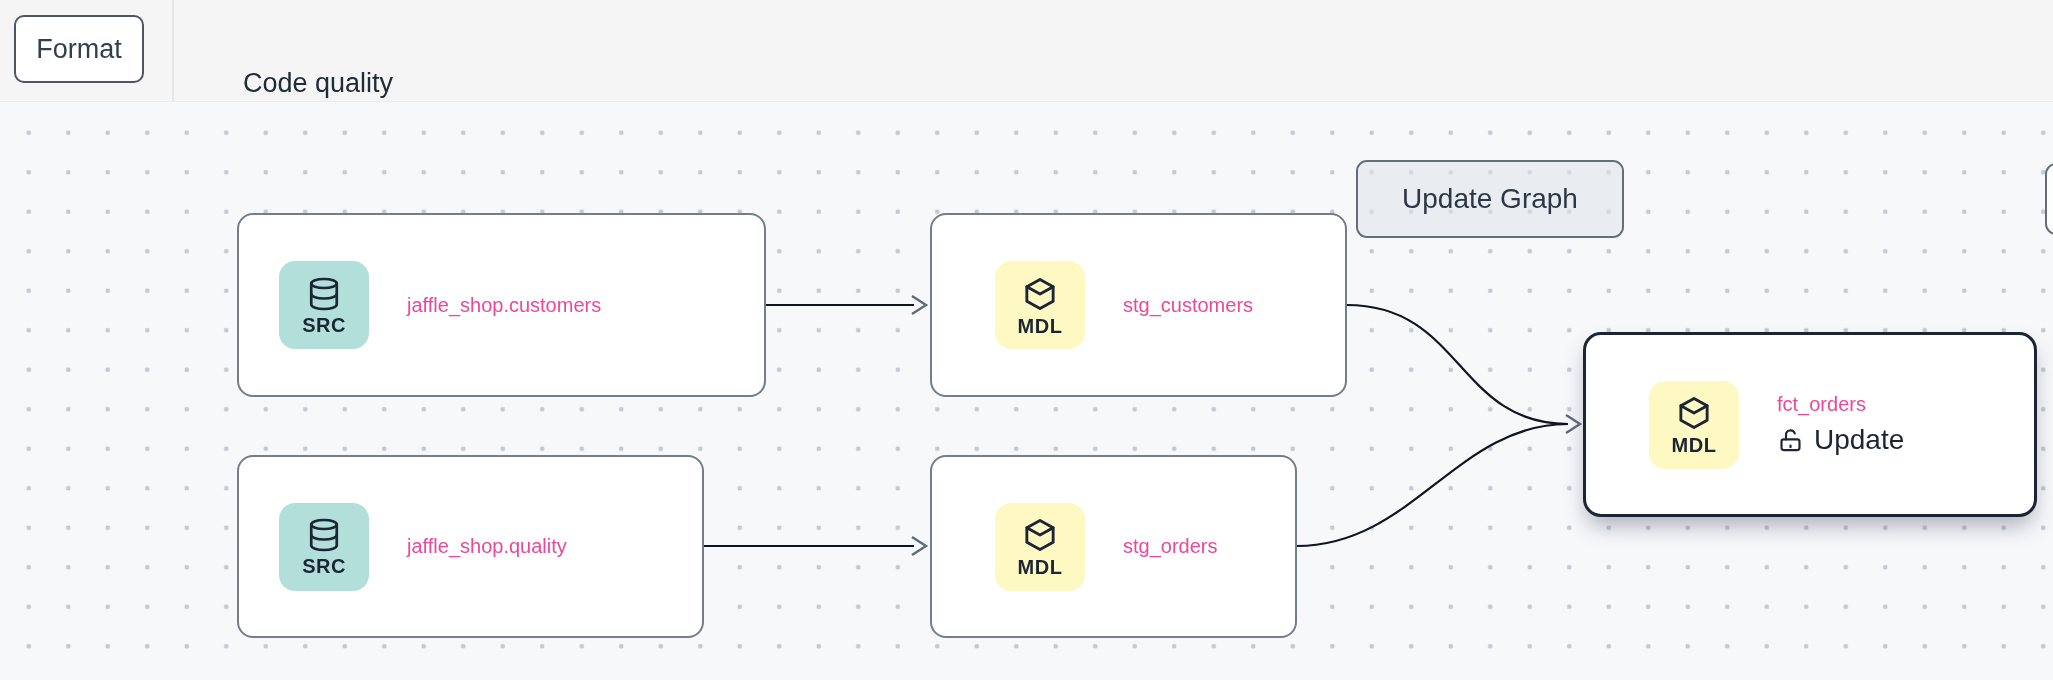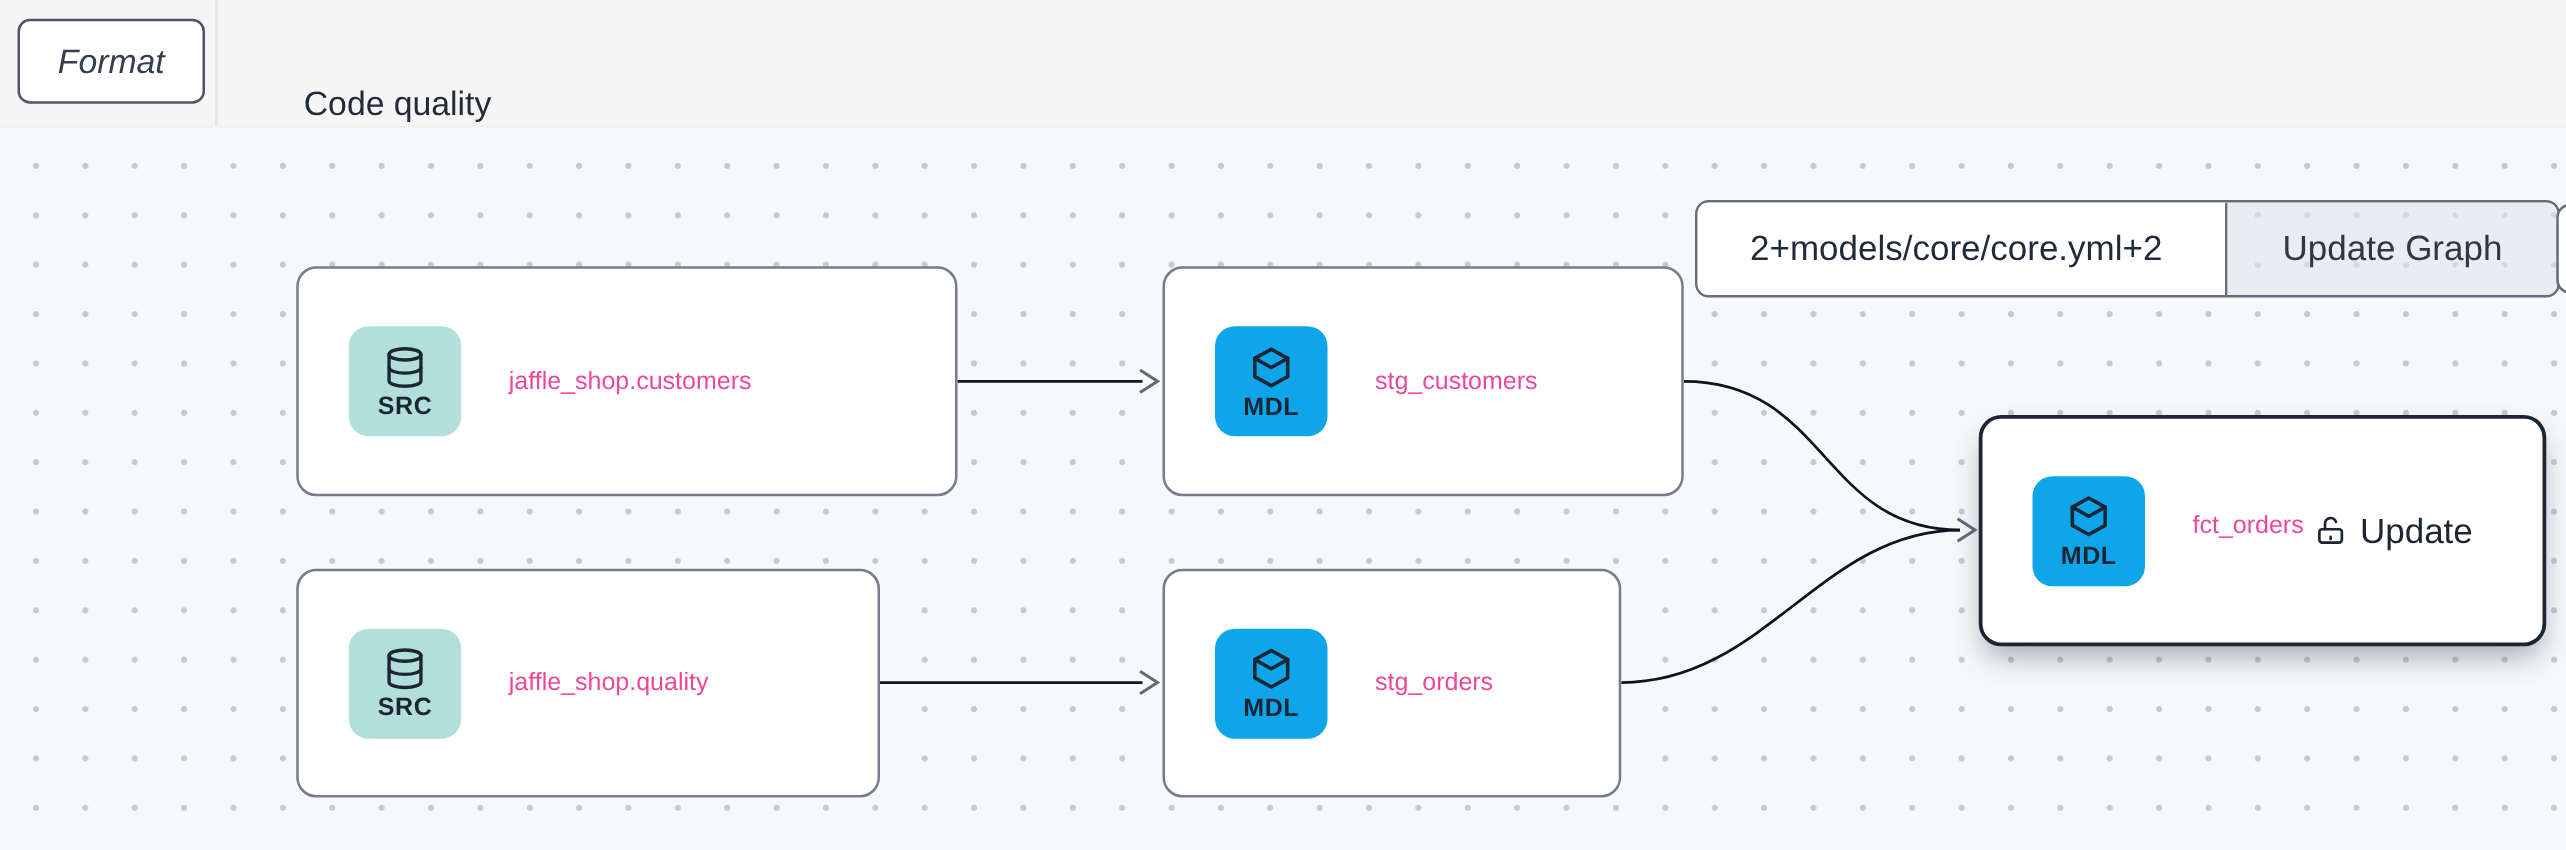--- a/index.html
+++ b/index.html
@@ -10,26 +10,25 @@
     font-family:"Liberation Sans","DejaVu Sans",sans-serif;
     color:#1c2633;
   }
 
   
   .toolbar {
     position:absolute; left:0; top:0; width:2053px; height:102px;
     background:#f5f5f6; border-bottom:1px solid #ececef;
   }
   .format-btn {
-    position:absolute; left:14px; top:15px; width:150px; height:68px;
+    position:absolute; left:14px; top:15px; width:130px; height:68px;
     background:#ffffff; border:2px solid #4d5665; border-radius:10px;
     font-size:27px; color:#333e4e;
     display:flex; align-items:center; justify-content:center;
     cursor:pointer;
-    font-style:italic;
   }
   .toolbar-divider {
     position:absolute; left:172px; top:0; width:2px; height:101px;
     background:#e4e5e9;
   }
   .tabs { position:absolute; left:205px; top:0; height:102px; display:flex; }
   .tab {
     position:relative; padding:0 38px; height:102px;
     display:flex; align-items:center;
     font-size:27px; color:#212b39; cursor:pointer; white-space:nowrap;margin-top:32px;
@@ -63,25 +62,25 @@
   .node.selected {
     border:3.5px solid #1b2534; border-radius:18px;
     box-shadow:0 12px 22px -4px rgba(71,85,105,0.45);
   }
   .tile {
     width:90px; height:88px; border-radius:16px; flex:0 0 auto;
     display:flex; flex-direction:column; align-items:center; justify-content:center;
     gap:1px; color:#1b2534;
   }
   .tile.src { background:#b2dfda; }
-  .tile.mdl { background:#0ea5e9; }
+  .tile.mdl { background:#fef9c3;margin-left:23px; }
   .tile svg { display:block; }
   .tile .badge { font-size:20px; font-weight:600; letter-spacing:0.5px; line-height:1; margin-top:2px; }
   .node-label { font-size:20px; color:#ec4899; white-space:nowrap; }
-  .node-text-block { display:flex; flex-direction:row; gap:8px; }
+  .node-text-block { display:flex; flex-direction:column; gap:8px; }
   .node-meta { display:flex; align-items:center; gap:10px; font-size:28px; color:#1c2633; }
 
   
   .controls {
     position:absolute; left:1356px; top:58px; height:78px;
     display:flex; border:2px solid #646d7b; border-radius:11px; overflow:hidden;
   }
   .selector-input {
     width:424px; height:100%; border:none; outline:none;
     background:#ffffff; padding:0 20px 0 42px;
@@ -188,19 +187,18 @@
           <rect x="4" y="11" width="16" height="9.5" rx="2"></rect>
           <path d="M8 11 V7 a4 4 0 0 1 7.8 -1.2"></path>
           <path d="M12 16.5 v1.5"></path>
         </svg>
         <span>Update</span>
       </span>
     </div>
   </div>
 
   <div class="controls">
-    <input class="selector-input" type="text" value="2+models/core/core.yml+2" style="">
     <button class="update-btn">Update Graph</button>
   </div>
 
   <div class="clipped-control"></div>
 
 </div>
 
 </body></html>

